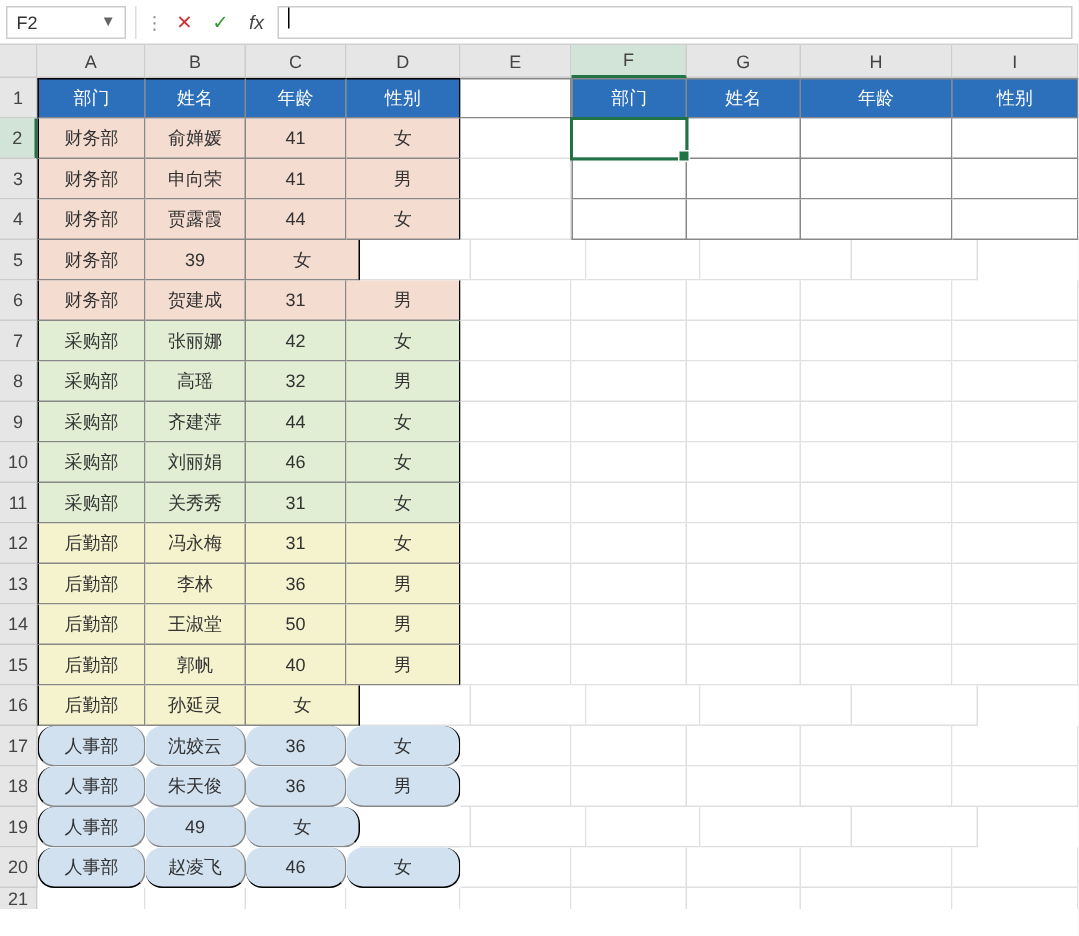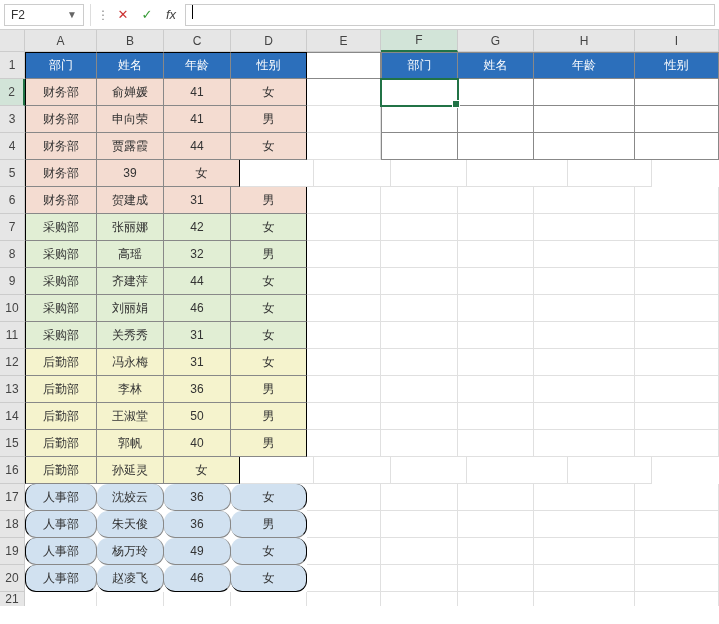--- a/index.html
+++ b/index.html
@@ -304,21 +304,20 @@
         <div class="cell t4" style="width: 67px; border-right: 1px solid rgb(136, 136, 136); border-bottom: 1px solid rgb(136, 136, 136);">36</div>
         <div class="cell t4" style="width: 76px; border-right: 1.5px solid rgb(0, 0, 0); border-bottom: 1px solid rgb(136, 136, 136);">男</div>
         <div class="cell" style="width: 74px;"></div>
         <div class="cell" style="width: 77px;"></div>
         <div class="cell" style="width: 76px;"></div>
         <div class="cell" style="width: 101px;"></div>
         <div class="cell" style="width: 84px;"></div>
       </div>
       <div class="row">
         <div class="cell t4" style="width: 72px; border-right: 1px solid rgb(136, 136, 136); border-bottom: 1px solid rgb(136, 136, 136); border-left: 1.5px solid rgb(0, 0, 0);">人事部</div>
-        <div class="cell t4" style="width: 67px; border-right: 1px solid rgb(136, 136, 136); border-bottom: 1px solid rgb(136, 136, 136);">杨万玲</div>
         <div class="cell t4" style="width: 67px; border-right: 1px solid rgb(136, 136, 136); border-bottom: 1px solid rgb(136, 136, 136);">49</div>
         <div class="cell t4" style="width: 76px; border-right: 1.5px solid rgb(0, 0, 0); border-bottom: 1px solid rgb(136, 136, 136);">女</div>
         <div class="cell" style="width: 74px;"></div>
         <div class="cell" style="width: 77px;"></div>
         <div class="cell" style="width: 76px;"></div>
         <div class="cell" style="width: 101px;"></div>
         <div class="cell" style="width: 84px;"></div>
       </div>
       <div class="row">
         <div class="cell t4" style="width: 72px; border-right: 1px solid rgb(136, 136, 136); border-bottom: 1.5px solid rgb(0, 0, 0); border-left: 1.5px solid rgb(0, 0, 0);">人事部</div>

